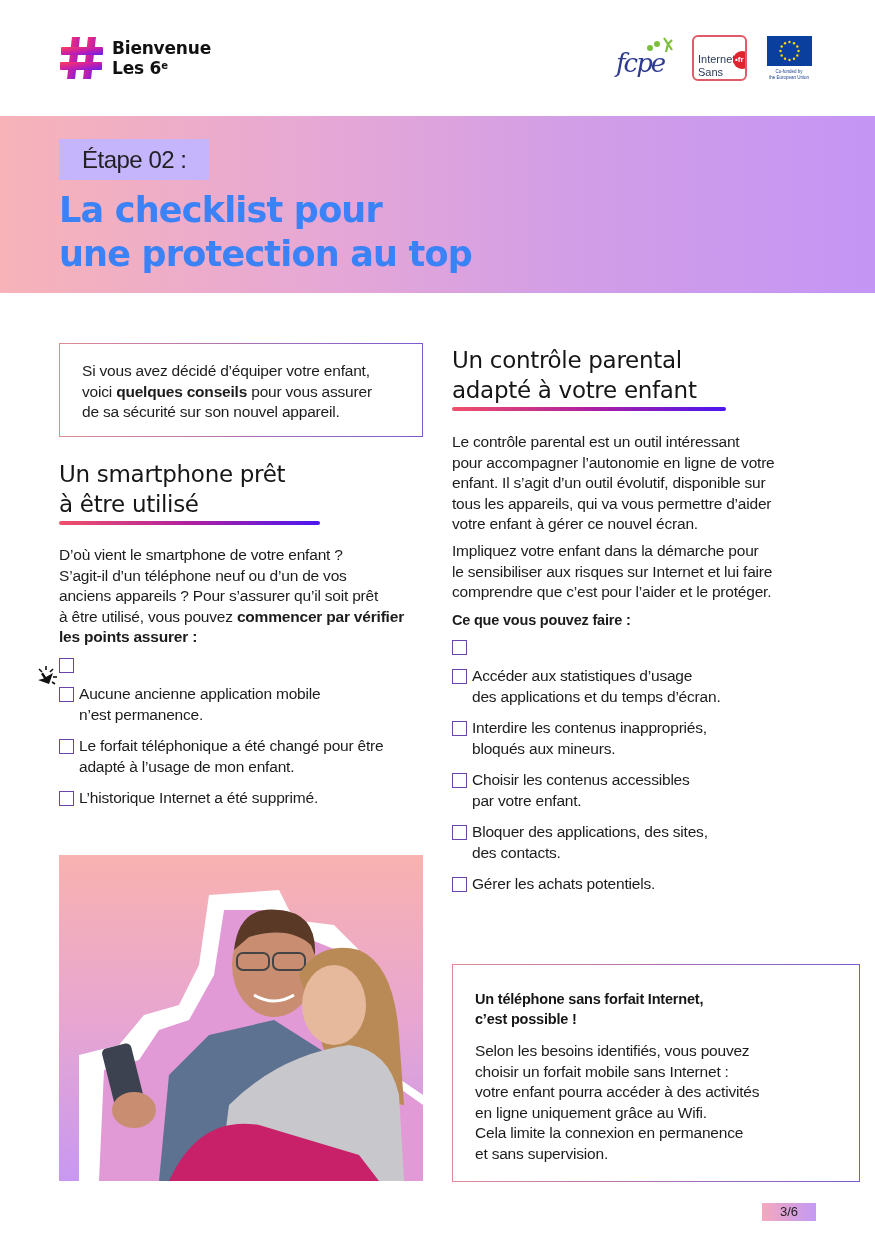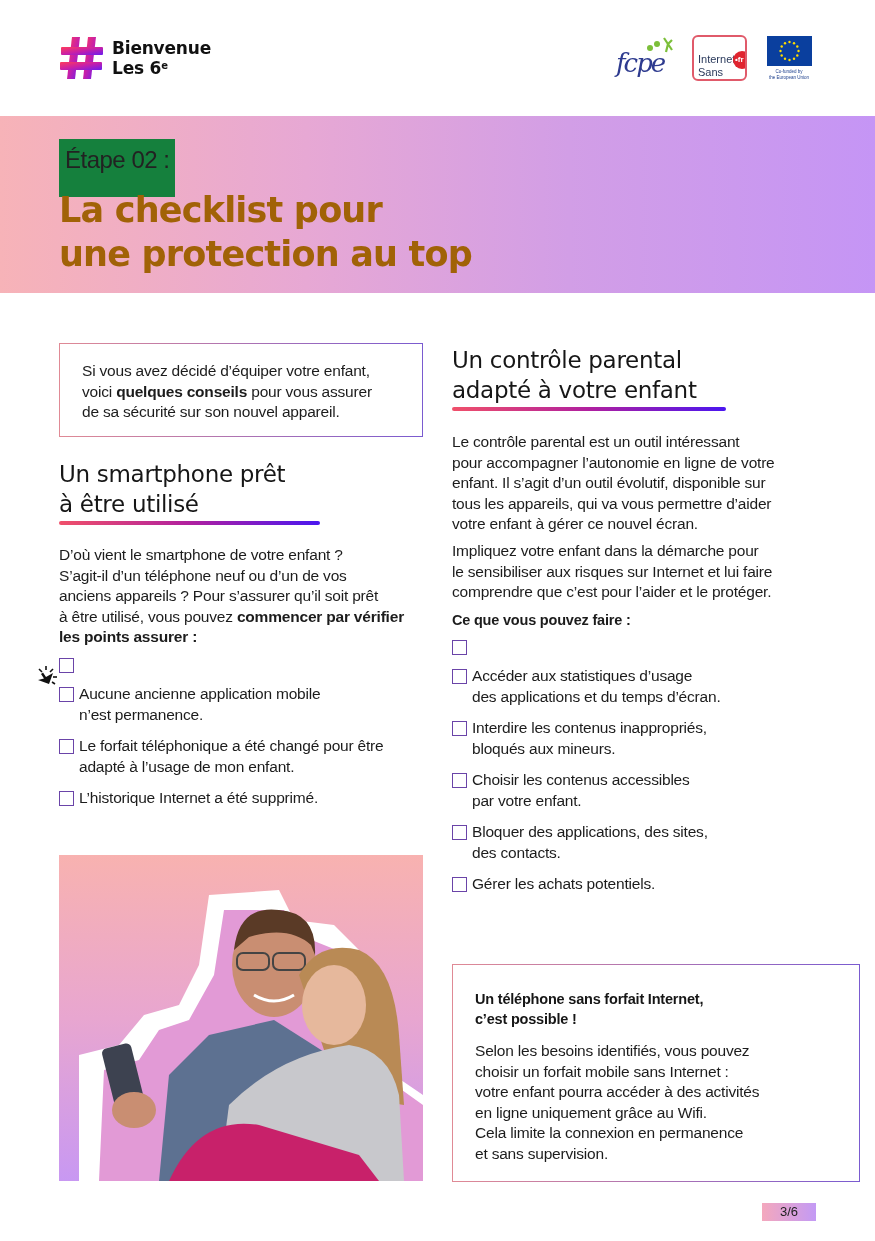--- a/index.html
+++ b/index.html
@@ -19,24 +19,24 @@
   .logo-isc { width: 55px; height: 46px; border: 2px solid #e05a6a; border-radius: 6px; padding: 16px 4px; position: relative; background: #fff; overflow: hidden; }
   .logo-isc .lines { font-size: 11px; line-height: 13px; color: #2b3a5c; font-family: "Liberation Sans", sans-serif; }
   .logo-isc .fr { position: absolute; right: -6px; top: 14px; width: 18px; height: 18px; border-radius: 50%; background: #e0242f; color: #fff; font-size: 8px; font-weight: bold; line-height: 18px; text-align: left; padding-left: 2px; }
   .logo-eu { width: 48px; display: flex; flex-direction: column; align-items: center; }
   .eu-flag { width: 45px; height: 30px; background: #0a3f9e; position: relative; }
   .eu-caption { font-size: 4.5px; line-height: 5.5px; color: #1a3d8c; text-align: center; margin-top: 3px; white-space: nowrap; }
 
   
   .banner { position: absolute; left: 0; top: 116px; width: 875px; height: 177px;
     background: linear-gradient(90deg, #f7b3b8 0%, #e7a8d4 35%, #d29ee6 65%, #c595f5 100%); }
-  .step-tag { position: absolute; left: 59px; top: 139px; height: 58px; padding: 0 6px; background: #15803d;
+  .step-tag { position: absolute; left: 59px; top: 139px; height: 41px; padding: 0 23px; background: #c4b5fd;
     font-family: "Liberation Sans", sans-serif; font-size: 24px; line-height: 41px; color: #222; letter-spacing: -0.5px; }
   .banner-title { position: absolute; left: 59px; top: 188px; font-family: "DejaVu Sans", sans-serif; font-weight: bold;
-    font-size: 35px; line-height: 44px; color: #a16207; letter-spacing: -0.8px; }
+    font-size: 35px; line-height: 44px; color: #3b82f6; letter-spacing: -0.8px; }
 
   
   .intro-box { position: absolute; left: 59px; top: 343px; width: 364px; height: 94px;
     border: 1.5px solid; border-image: linear-gradient(90deg, #e08a95, #7a5bd0) 1; padding: 17px 22px; }
   .body-text { font-family: "Liberation Sans", sans-serif; font-size: 15.5px; line-height: 20.5px; color: #1c1c1c; letter-spacing: -0.2px; }
   .body-text b { font-weight: bold; }
 
   .section-title { position: absolute; font-family: "DejaVu Sans", sans-serif; font-size: 23px; line-height: 30px; color: #161616; letter-spacing: -0.3px; font-weight: normal; }
   .underline { position: absolute; height: 4px; background: linear-gradient(90deg, #f0506a 0%, #b0209f 50%, #4a16f0 100%); border-radius: 2px; }
 

